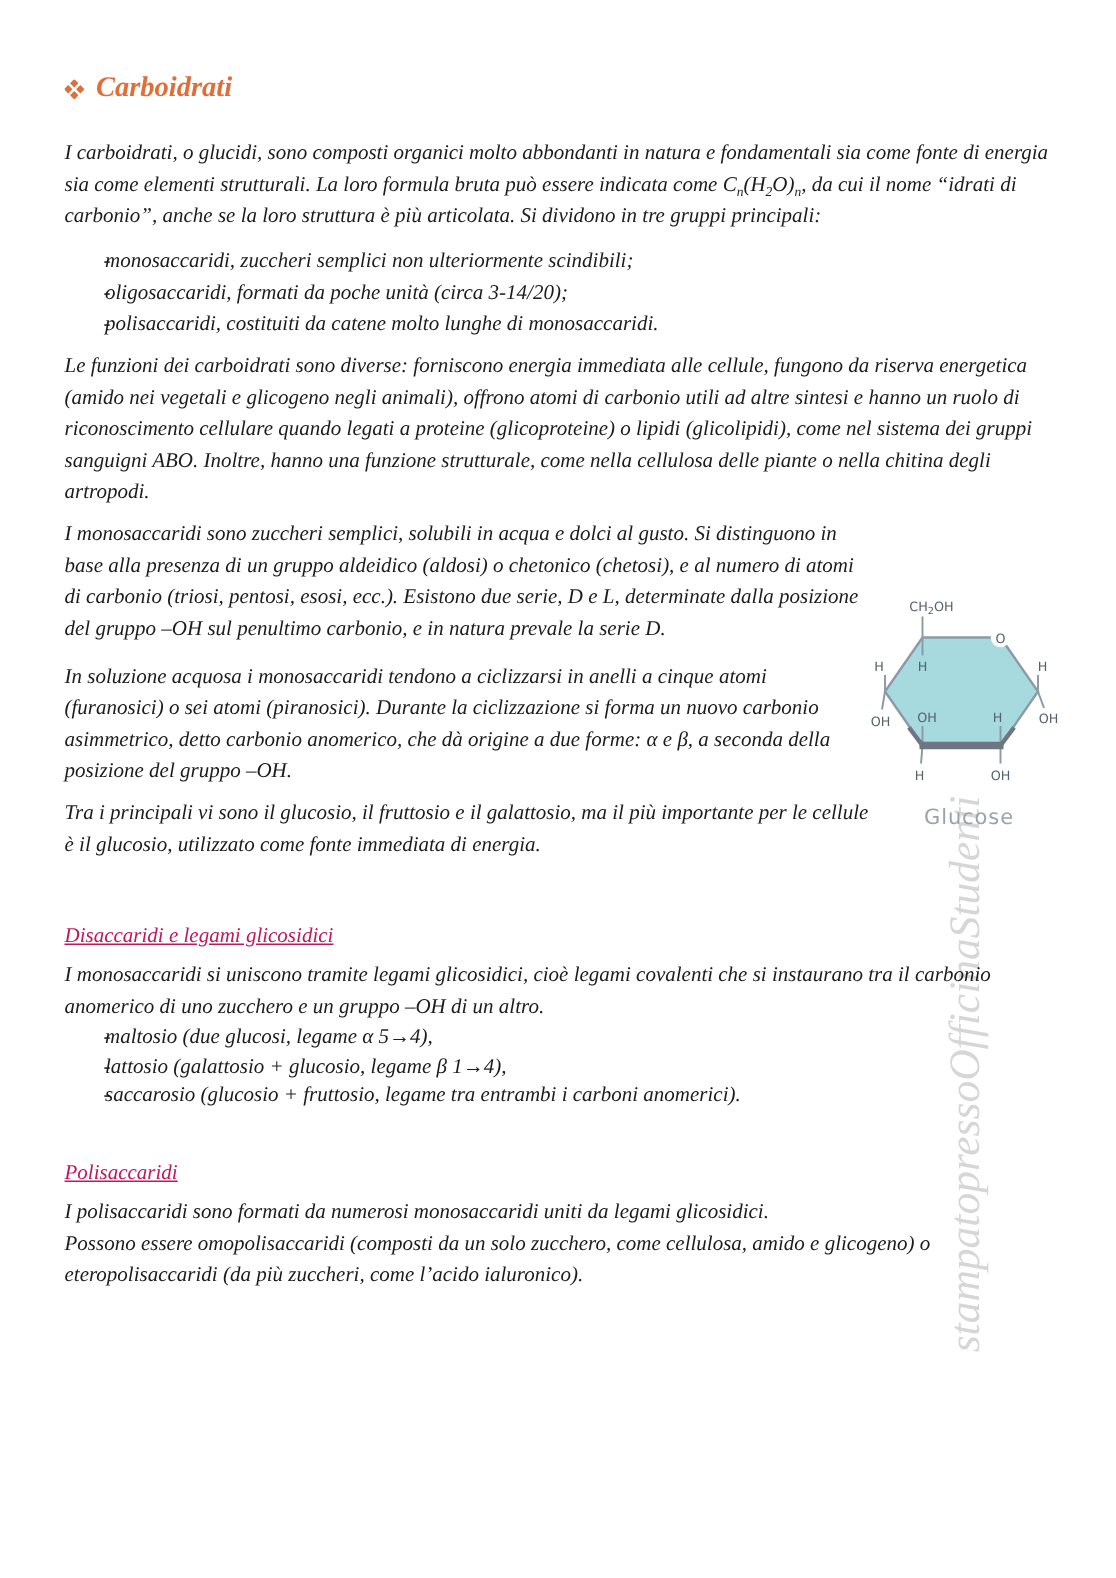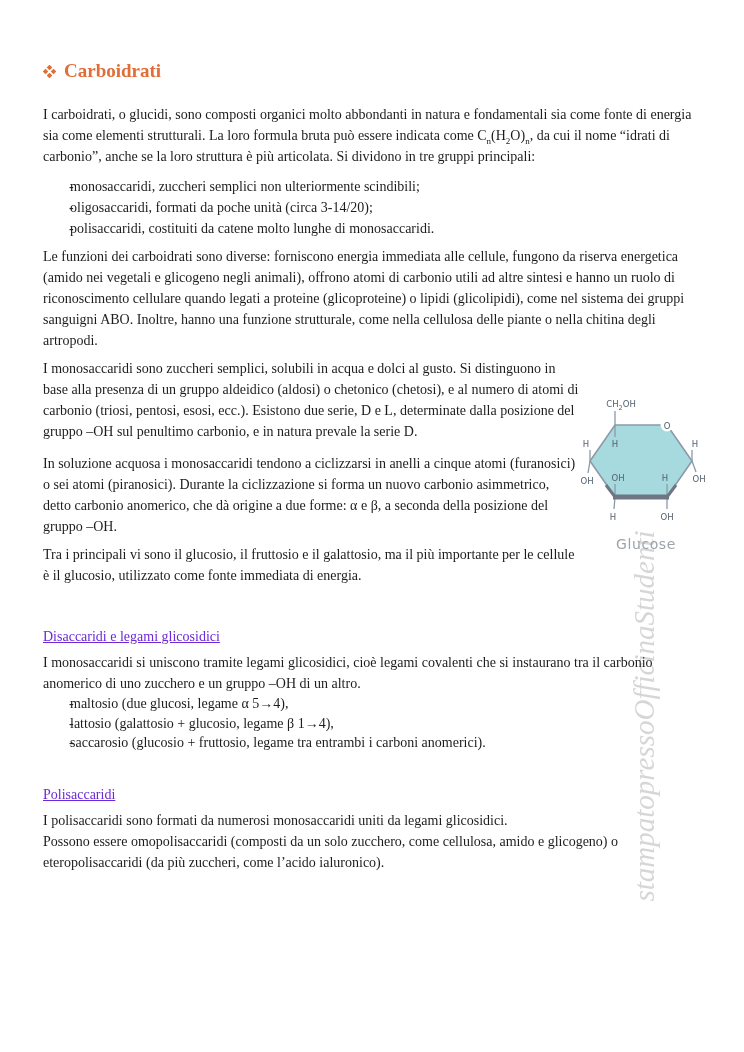--- a/index.html
+++ b/index.html
@@ -3,41 +3,41 @@
 <meta charset="utf-8">
 <style>
   * { margin:0; padding:0; box-sizing:border-box; }
   html,body { background:#ffffff; }
   .page {
     position:relative; width:744px; height:1052px; margin:0 auto;
     background:#ffffff; overflow:hidden;
     font-family:"Liberation Serif","DejaVu Serif",serif;
     color:#1c1c1c;
   }
-  .content { position:absolute; left:43px; top:16px; width:660px; }
+  .content { position:absolute; left:43px; top:4px; width:660px;font-style:italic; }
 
   .doc-title {
     margin-top:43px; font-size:19px; font-weight:bold; color:#df6e38;
     display:flex; align-items:center; line-height:24px;
   }
   .doc-title .diamond { width:13px; height:13px; margin-right:8px; flex:none; }
 
   p.body { font-size:14px; line-height:21px; }
 
   .dash-list { list-style:none; }
   .dash-list li { display:flex; font-size:14px; line-height:21px; }
   .dash-list .dash { width:27px; padding-left:26px; flex:none; }
   .dash-list.tight li { line-height:19.5px; }
 
   h2.sec {
     margin-top:14px; font-size:16.5px; font-weight:normal;
     color:#df6e38; text-decoration:underline; line-height:22px;
   }
   h3.sub {
-    font-size:14px; font-weight:normal; color:#6d28d9;
+    font-size:14px; font-weight:normal; color:#be185d;
     text-decoration:underline; line-height:19px;
   }
 
   .p-intro    { margin-top:21px; }
   .list-1     { margin-top:9px; }
   .p-func     { margin-top:7px; }
   .mono-text  { margin-top:7px; width:537px; }
   .mono-text .g1 { margin-top:11px; }
   .mono-text .g2 { margin-top:7px; }
   .h-disacc   { margin-top:41px; }

